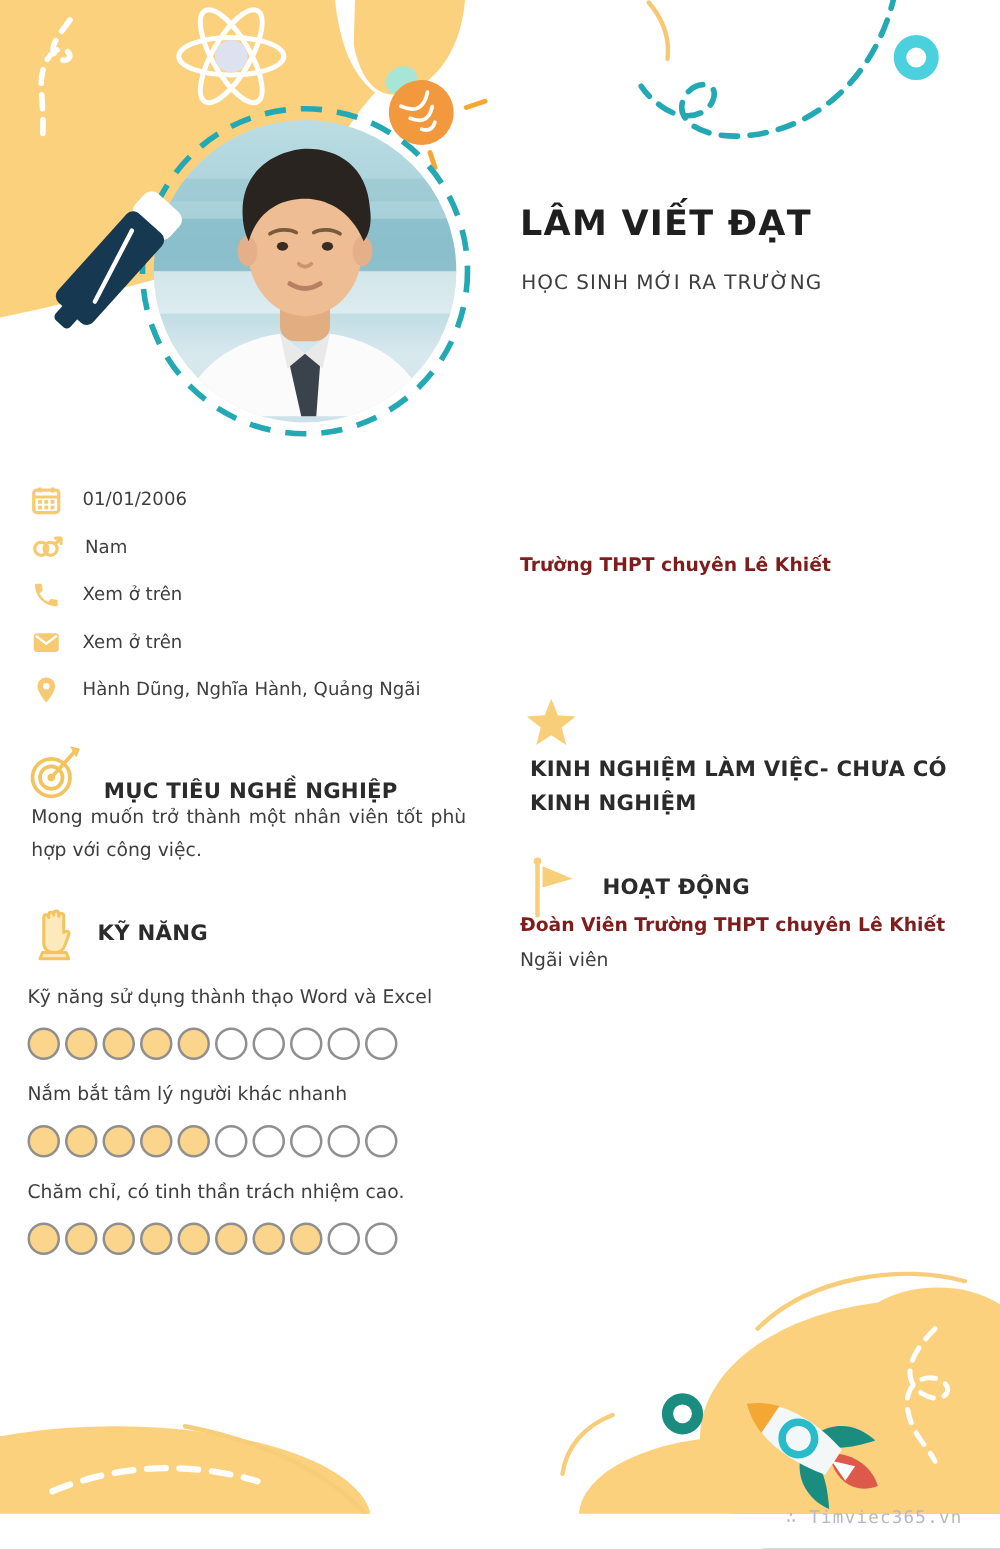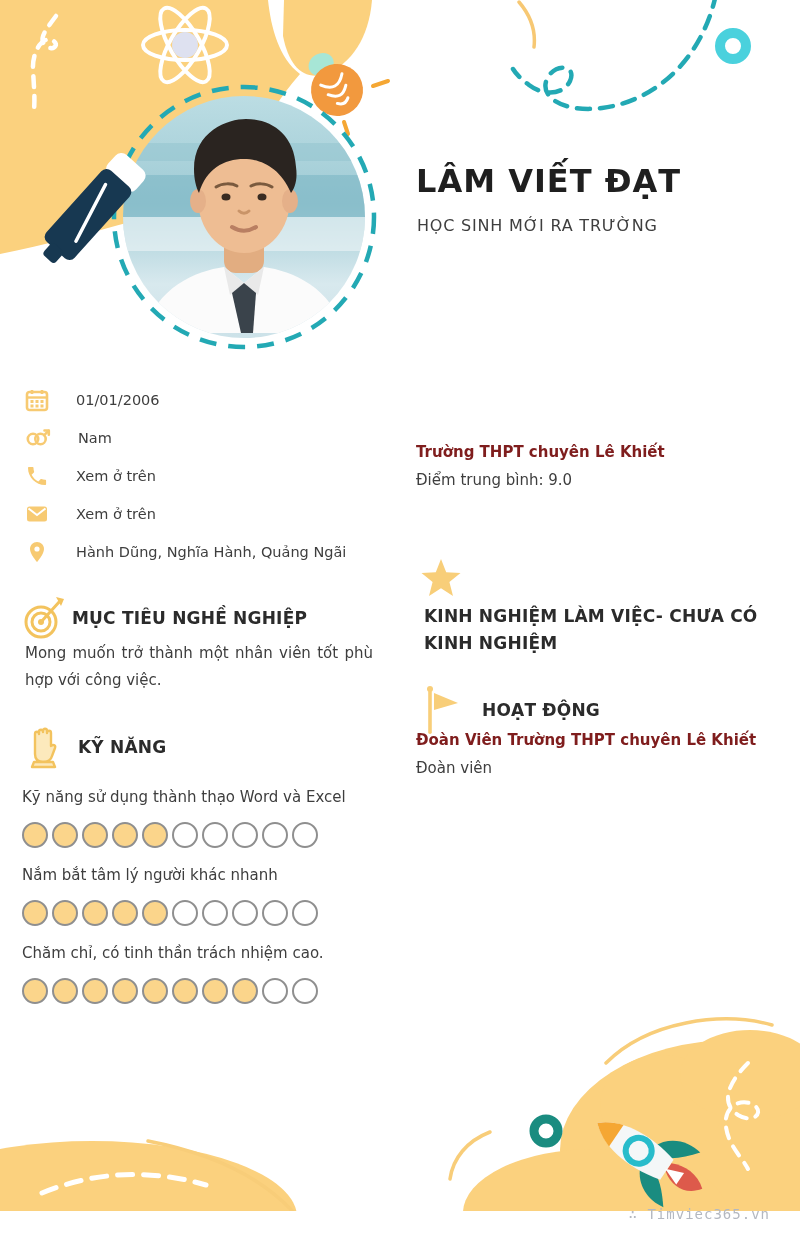--- a/index.html
+++ b/index.html
@@ -7,37 +7,37 @@
     --teal:#23A9B4; --tealLight:#4AD1DD; --tealDark:#1A8C80; --orange:#F5A733;
     --red:#DD5A4B; --navy:#173851; --textDark:#2b2b2b; --textBody:#3e3e3e; --footerGray:#b4b8c0;
   }
   *{margin:0;padding:0;box-sizing:border-box;}
   body{background:#888;font-family:"DejaVu Sans","Liberation Sans",sans-serif;}
   .page{position:relative;width:800px;height:1239px;background:#fff;margin:0 auto;overflow:hidden;}
   svg{display:block;}
   .abs{position:absolute;}
 
   
-  .name{left:416px;top:162px;font-size:32px;font-weight:700;color:#1f1f1f;letter-spacing:1px;z-index:5;}
+  .name{left:416px;top:162px;font-size:28px;font-weight:700;color:#1f1f1f;letter-spacing:1px;z-index:5;}
   .subtitle{left:417px;top:216px;font-size:16px;color:#3e3e3e;letter-spacing:.8px;z-index:5;}
 
   
   .contact{left:25px;top:381px;width:360px;z-index:5;}
-  .contact-row{display:flex;align-items:center;height:38px;gap:27px;}
+  .contact-row{display:flex;align-items:center;height:38px;gap:17px;}
   .contact-row svg{flex:0 0 auto;}
   .contact-text{font-size:14.5px;color:var(--textBody);}
 
   
   .sec-head{display:flex;align-items:center;z-index:5;}
   .sec-head .label{font-size:17px;font-weight:700;color:var(--textDark);letter-spacing:.2px;}
   .body-text{font-size:15px;color:var(--textBody);line-height:27px;}
   .bold-line{font-weight:700;color:#7f1d1d;}
 
   
-  .objective-head{left:20px;top:593px;gap:2px;}
+  .objective-head{left:20px;top:593px;gap:13px;align-items:flex-end;}
   .objective-body{left:25px;top:640px;width:348px;text-align:justify;z-index:5;}
   .skills{left:22px;top:724px;width:352px;z-index:5;}
   .skills-head{gap:10px;margin-bottom:8px;}
   .skill-label{font-size:15px;color:var(--textBody);margin-top:18px;margin-bottom:16px;}
   .dots{height:26px;}
   .dot{display:inline-block;width:26px;height:26px;border-radius:50%;
        border:2px solid var(--dotBorder);background:#fff;margin-right:4px;vertical-align:top;}
   .dot.filled{background:var(--dotFill);}
 
   
@@ -234,41 +234,40 @@
       <div class="dots"><span class="dot filled"></span><span class="dot filled"></span><span class="dot filled"></span><span class="dot filled"></span><span class="dot filled"></span><span class="dot"></span><span class="dot"></span><span class="dot"></span><span class="dot"></span><span class="dot"></span></div>
     </div>
     <div>
       <div class="skill-label">Chăm chỉ, có tinh thần trách nhiệm cao.</div>
       <div class="dots"><span class="dot filled"></span><span class="dot filled"></span><span class="dot filled"></span><span class="dot filled"></span><span class="dot filled"></span><span class="dot filled"></span><span class="dot filled"></span><span class="dot filled"></span><span class="dot"></span><span class="dot"></span></div>
     </div>
   </div>
 
   <div class="abs body-text edu-body">
     <div class="bold-line">Trường THPT chuyên Lê Khiết</div>
-    <div>Điểm trung bình: 9.0</div>
   </div>
 
   <div class="abs star-wrap">
     <svg width="42" height="40" viewBox="0 0 42 40">
       <path fill="#F8CE79" d="M21,1 L26.2,14.2 L40.5,15.1 L29.4,24 L33,38 L21,30.2 L9,38 L12.6,24 L1.5,15.1 L15.8,14.2 Z"></path>
     </svg>
   </div>
   <div class="abs exp-head">KINH NGHIỆM LÀM VIỆC- CHƯA CÓ KINH NGHIỆM</div>
 
   <div class="abs sec-head act-head">
     <svg width="36" height="52" viewBox="0 0 36 52">
       <circle cx="6" cy="5" r="3" fill="#F8CE79"></circle>
       <rect x="4.2" y="6" width="3.6" height="44" rx="1.8" fill="#F8CE79"></rect>
       <path fill="#F8CE79" d="M10,9 L34,19 L10,26 Z"></path>
     </svg>
     <span class="label">HOẠT ĐỘNG</span>
   </div>
   <div class="abs body-text act-body">
     <div class="bold-line">Đoàn Viên Trường THPT chuyên Lê Khiết</div>
-    <div>Đoàn viên</div>
+    <div>Ngãi viên</div>
   </div>
 
   <svg class="abs decor-bottom" width="800" height="234" viewBox="0 0 234 234" preserveAspectRatio="none" style="width:800px;height:234px;">
     
   </svg>
   <svg class="abs decor-bottom" width="800" height="234" viewBox="0 0 800 234">
     <defs>
         <clipPath id="bottomClip">
           <rect x="0" y="0" width="800" height="206"></rect>
         </clipPath>

